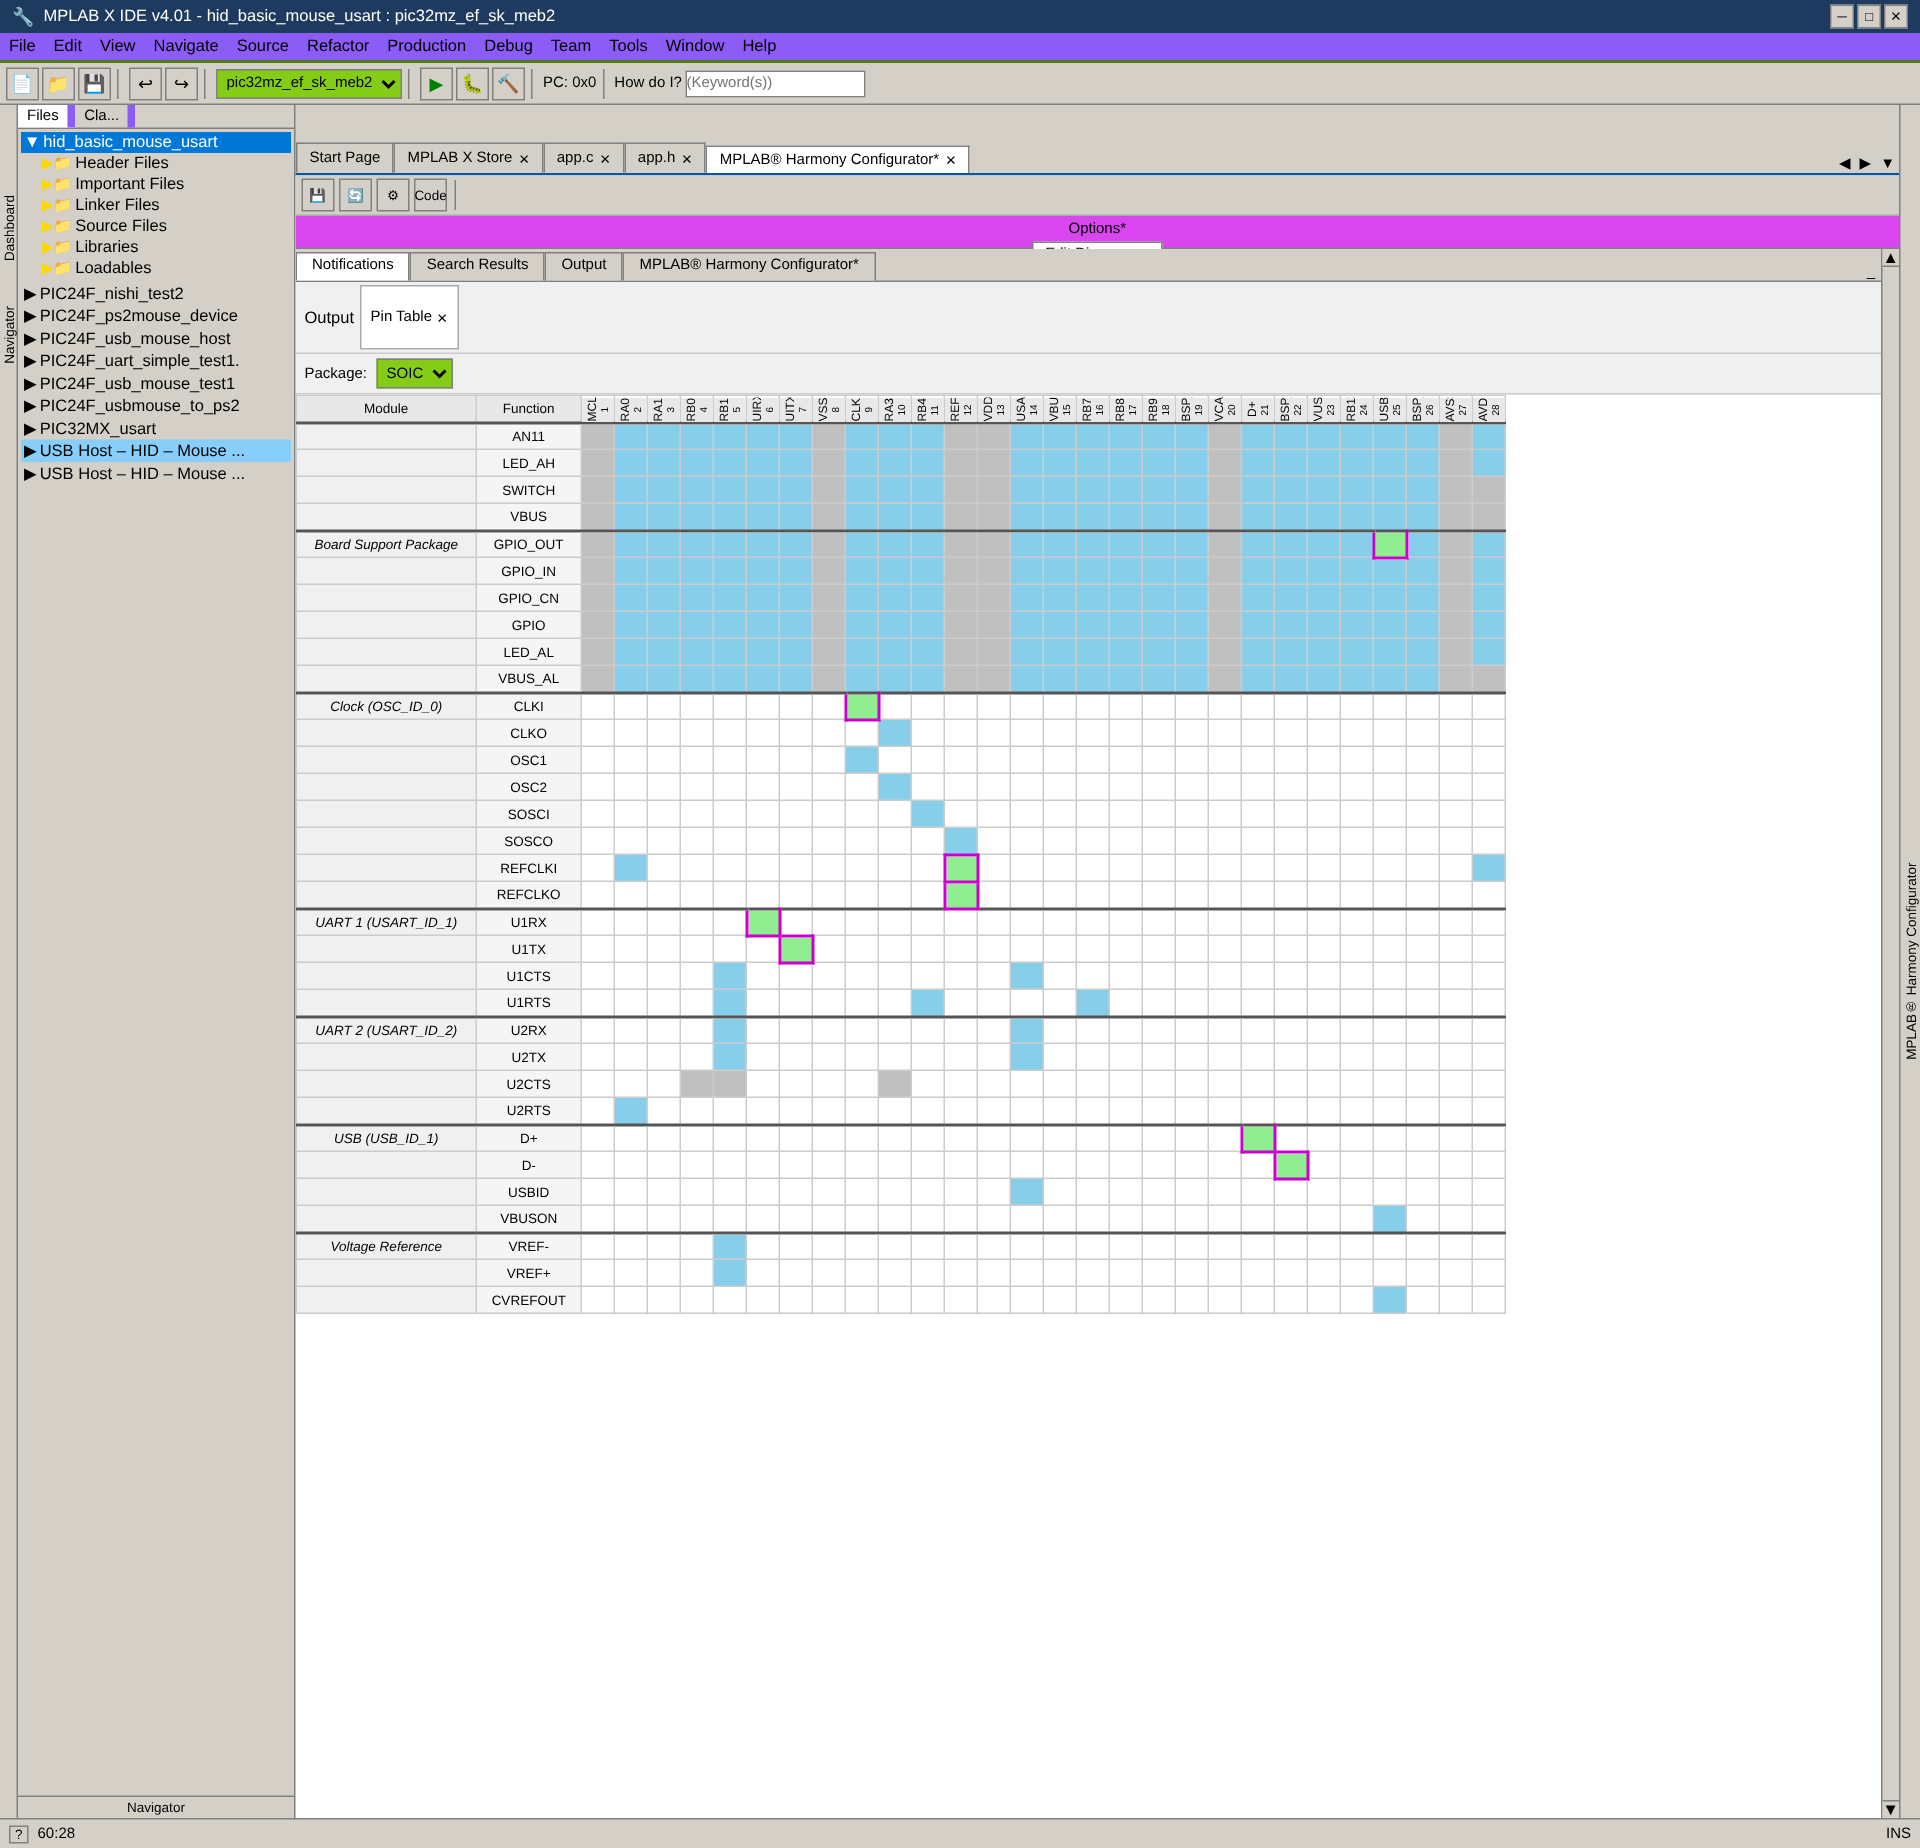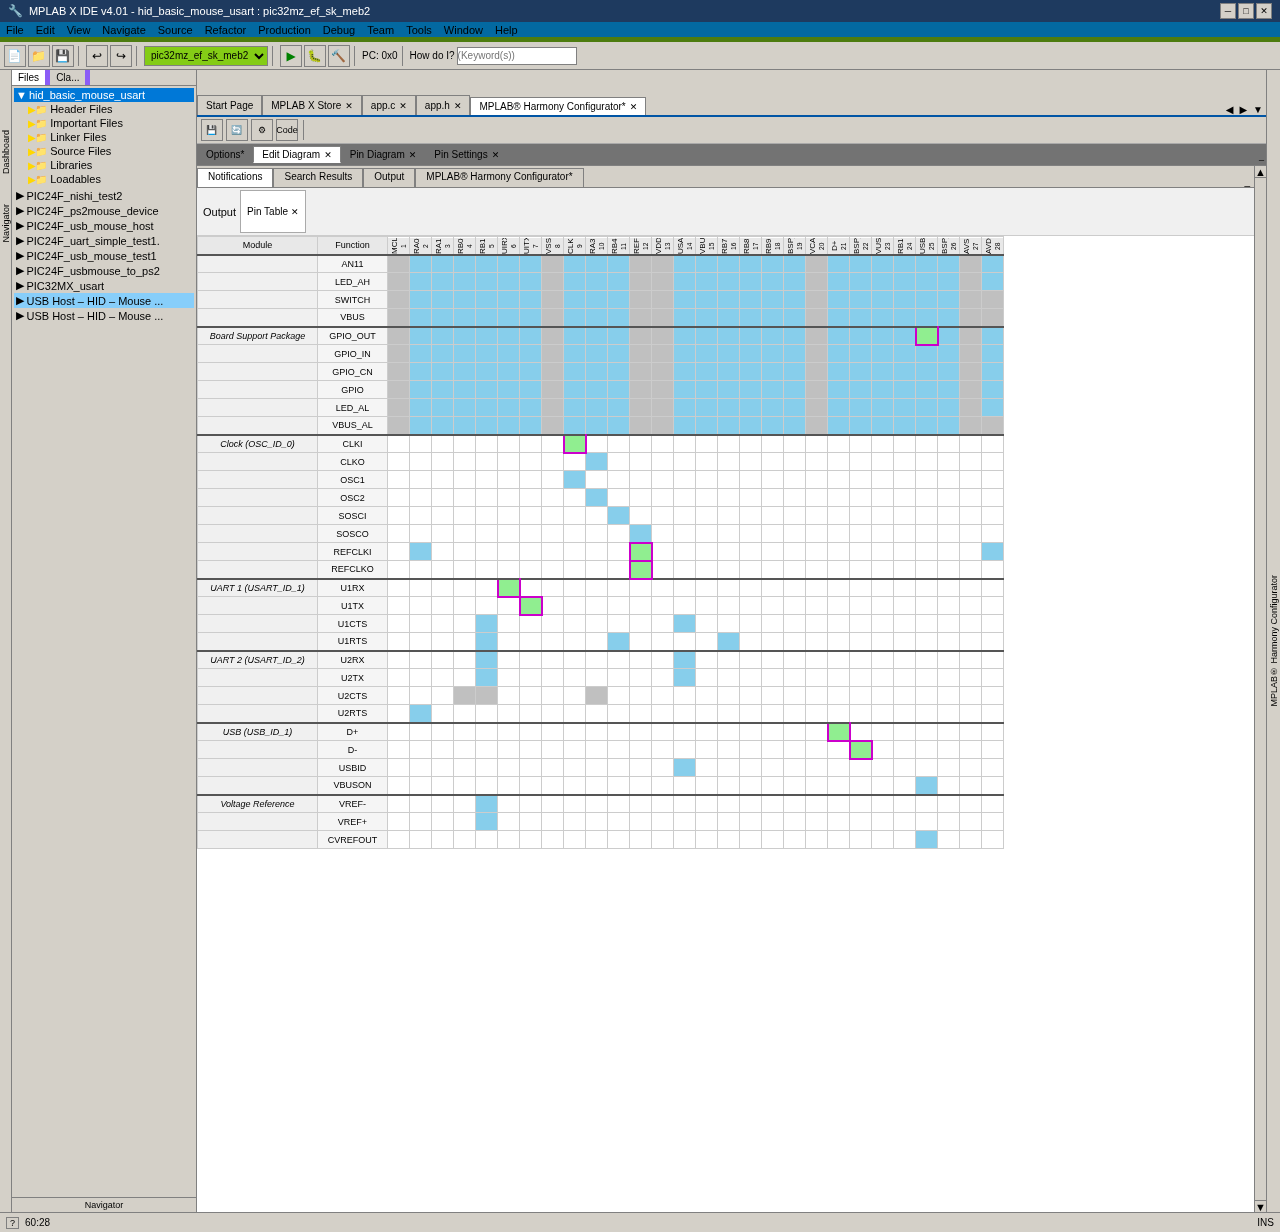--- a/index.html
+++ b/index.html
@@ -4,21 +4,21 @@
   <style>
     * { box-sizing: border-box; margin: 0; padding: 0; }
     body { font-family: 'Segoe UI', Arial, sans-serif; font-size: 11px; background: #d4d0c8; overflow: hidden; width: 1280px; height: 1232px; }
 
     
     #titlebar { background: #1e3a5f; color: white; height: 22px; display: flex; align-items: center; justify-content: space-between; padding: 0 8px; }
     #titlebar .controls { display: flex; gap: 2px; }
     #titlebar .ctrl-btn { width: 16px; height: 16px; background: #d4d0c8; border: 1px solid #808080; display: flex; align-items: center; justify-content: center; font-size: 9px; cursor: pointer; color: black; }
 
     
-    #menubar { background: #0369a1; height: 20px; display: flex; align-items: center; border-bottom: 5px solid #4d7c0f; }
+    #menubar { background: #8b5cf6; height: 20px; display: flex; align-items: center; border-bottom: 2px solid #4d7c0f; }
     #menubar span { padding: 2px 6px; font-size: 11px; cursor: pointer; }
 
     
     #toolbar { background: #d4d0c8; height: 28px; display: flex; align-items: center; padding: 0 4px; gap: 2px; border-bottom: 1px solid #808080; }
     .tb-btn { width: 22px; height: 22px; background: #d4d0c8; border: 1px solid #808080; display: flex; align-items: center; justify-content: center; font-size: 12px; cursor: pointer; }
     .tb-sep { width: 4px; height: 20px; border-left: 1px solid #808080; margin: 0 2px; }
     .tb-dropdown { height: 20px; font-size: 10px; border: 1px solid #808080; background: #84cc16; padding: 0 2px; }
 
     
     #main-layout { display: flex; height: calc(1232px - 22px - 20px - 28px - 20px); }
@@ -40,21 +40,21 @@
     
     #tab-bar { background: #d4d0c8; display: flex; align-items: flex-end; border-bottom: 2px solid #0055a5; min-height: 22px; overflow-x: auto; flex-wrap: nowrap; }
     .tab { display: flex; align-items: center; padding: 2px 8px; border: 1px solid #808080; border-bottom: none; background: #d4d0c8; font-size: 10px; cursor: pointer; white-space: nowrap; gap: 4px; height: 20px; margin-top: 25px; }
     .tab.active { background: white; border-bottom: 2px solid white; margin-bottom: -2px; }
     .tab-close { font-size: 9px; cursor: pointer; }
 
     
     #content-area { flex: 1; background: white; display: flex; flex-direction: column; overflow: hidden; }
 
     
-    #harmony-tabs { display: flex; align-items: center; background: #737373; border-bottom: 1px solid #808080; height: 22px; }
+    #harmony-tabs { display: flex; align-items: center; background: #d946ef; border-bottom: 1px solid #808080; height: 22px; flex-direction: column; }
     .h-tab { padding: 2px 8px; font-size: 10px; cursor: pointer; border: 1px solid transparent; display: flex; align-items: center; gap: 4px; }
     .h-tab.active { background: white; border-color: #808080; border-bottom-color: white; }
     .h-tab-close { font-size: 9px; }
 
     
     #notif-tabs { display: flex; border-bottom: 1px solid #808080; background: #d4d0c8; height: 22px; align-items: flex-end; }
     .n-tab { padding: 2px 10px; font-size: 10px; cursor: pointer; border: 1px solid #808080; border-bottom: none; background: #d4d0c8; height: 19px; }
     .n-tab.active { background: white; }
 
     
@@ -306,20 +306,28 @@
           </div>
 
           <div style="display:flex;align-items:center;gap:4px;padding:2px 6px;background:#f0f0f0;border-bottom:1px solid #ccc;">
             <span>Output</span>
             <div style="padding:15px 6px;border:1px solid #aaa;background:white;font-size:10px;cursor:pointer;display:flex;align-items:center;gap:3px;">
               <span>Pin Table</span>
               <span style="font-size:9px;">✕</span>
             </div>
           </div>
 
+          <div id="package-bar">
+            <label>Package:</label>
+            <select id="package-select" class="tb-dropdown">
+              <option>SOIC</option>
+              <option>DIP</option>
+              <option>QFN</option>
+            </select>
+          </div>
 
           <div style="overflow:auto;flex:1;">
             <table class="pin-table">
               <thead>
                 <tr>
                   <th style="width:120px;background:#e8e8e8;">Module</th>
                   <th style="width:70px;background:#e8e8e8;">Function</th>
 
                   <th class="pin-header">MCLR<br><small>1</small></th>
                   <th class="pin-header">RA0<br><small>2</small></th>

